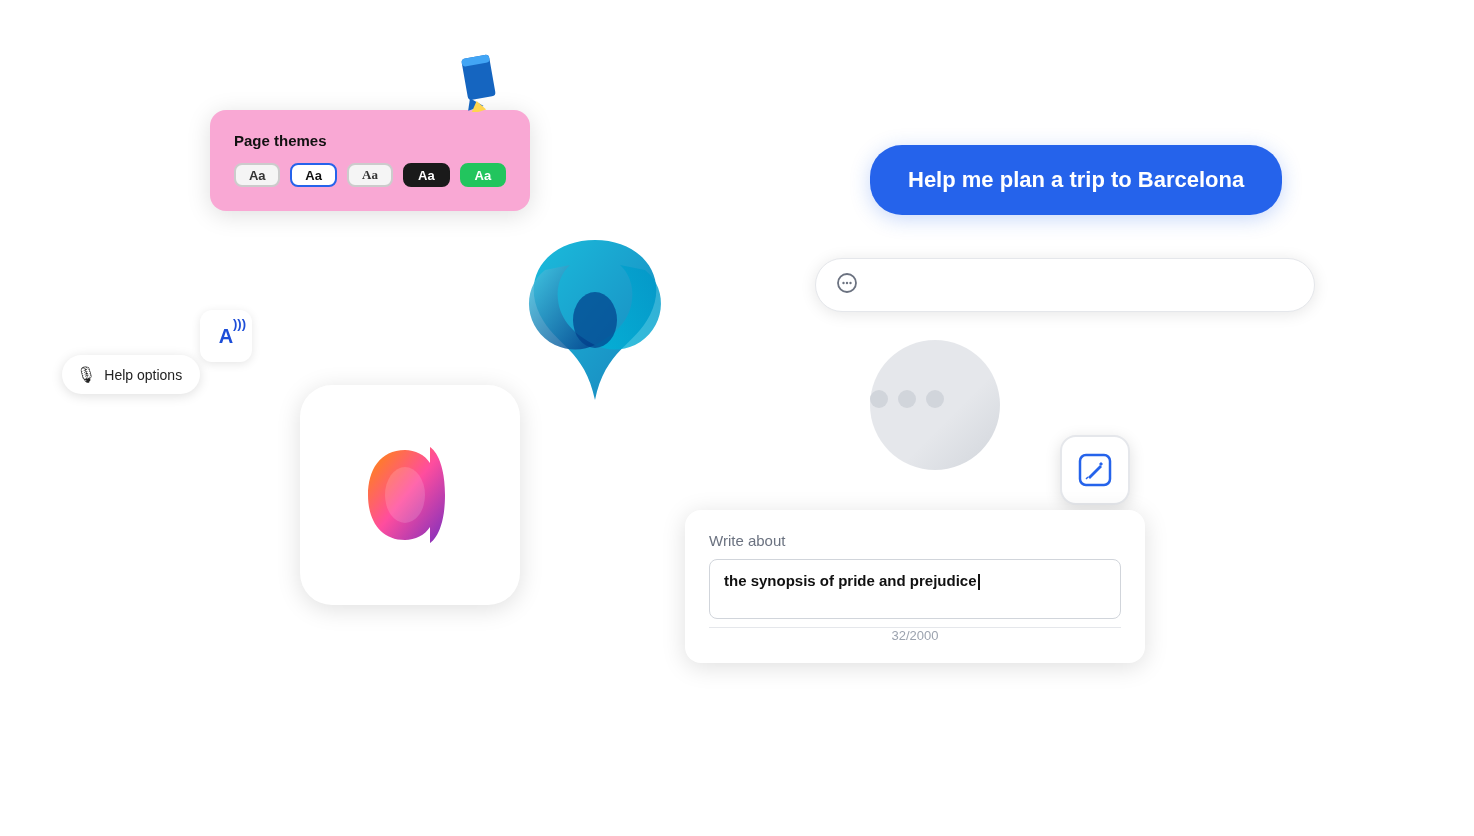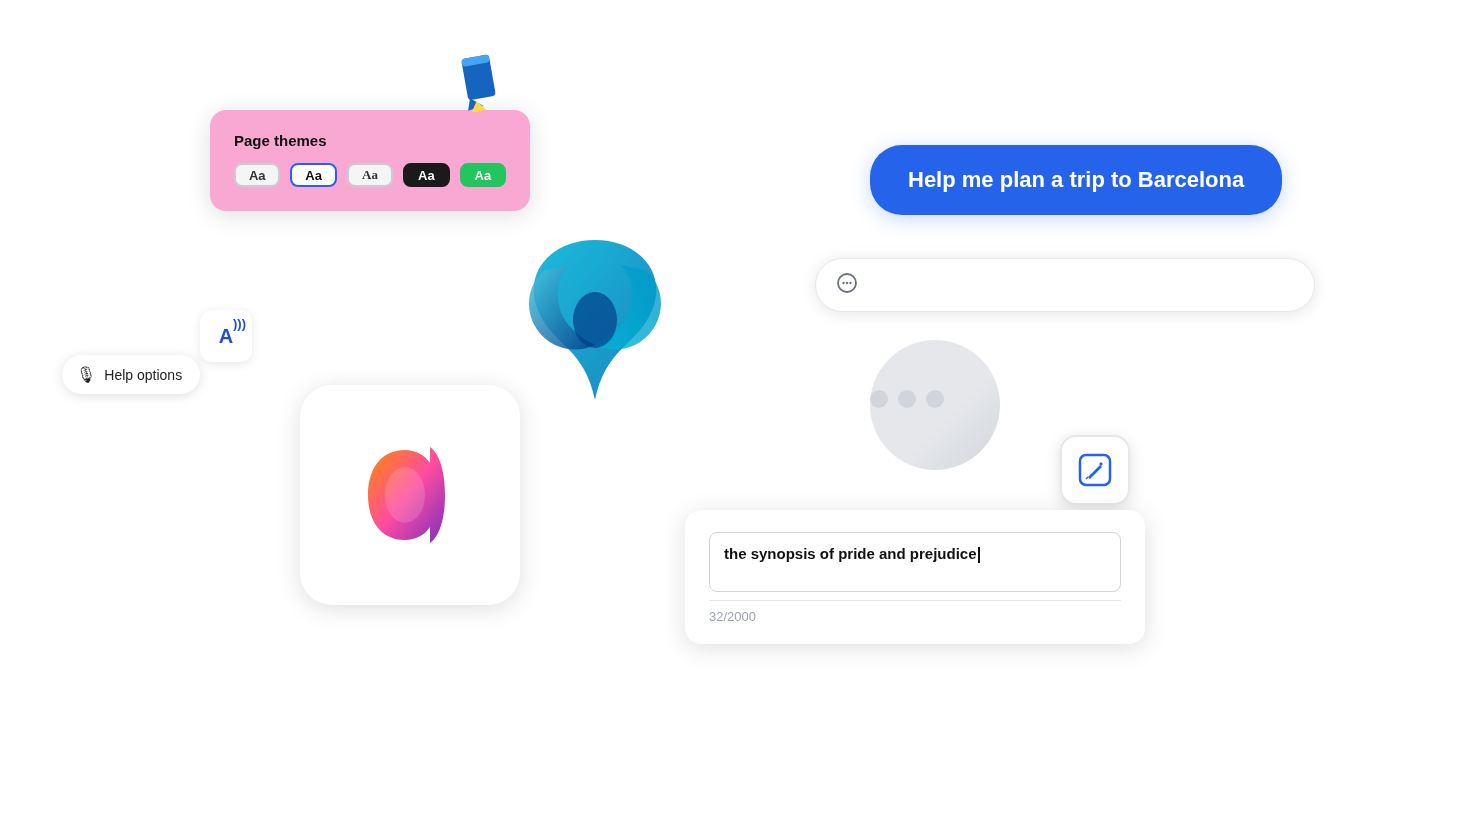--- a/index.html
+++ b/index.html
@@ -248,21 +248,22 @@
       vertical-align: middle;
       margin-left: 1px;
       animation: blink 1s step-end infinite;
     }
     @keyframes blink { 50% { opacity: 0; } }
     .write-count {
       font-size: 13px;
       color: #9ca3af;
       margin-top: 8px;
       border-top: 1px solid #e5e7eb;
-      padding-top: 8px;
+      padding-top: 0;
+      text-align: center;
     }
 
     
     .d-shape {
       width: 120px;
       height: 120px;
     }
   </style>
 </head>
 <body>
@@ -365,17 +366,18 @@
 <div class="edit-icon-btn">
   <svg width="38" height="38" viewBox="0 0 38 38" fill="none" xmlns="http://www.w3.org/2000/svg">
     <rect x="4" y="4" width="30" height="30" rx="6" stroke="#2563eb" stroke-width="2.5" fill="none"></rect>
     <path d="M12 26 L16 22 L24 14 L26 16 L18 24 L14 28 Z" fill="#2563eb"></path>
     <path d="M23 13 L25 15 L27 13 L25 11 Z" fill="#2563eb"></path>
     <line x1="12" y1="26" x2="10" y2="28" stroke="#2563eb" stroke-width="1.5"></line>
   </svg>
 </div>
 
 <div class="write-card">
+  <div class="write-label">Write about</div>
   <div class="write-input-area">
     <span class="write-input-text">the synopsis of pride and prejudice</span><span class="write-cursor"></span>
   </div>
   <div class="write-count">32/2000</div>
 </div>
 
 </body></html>

